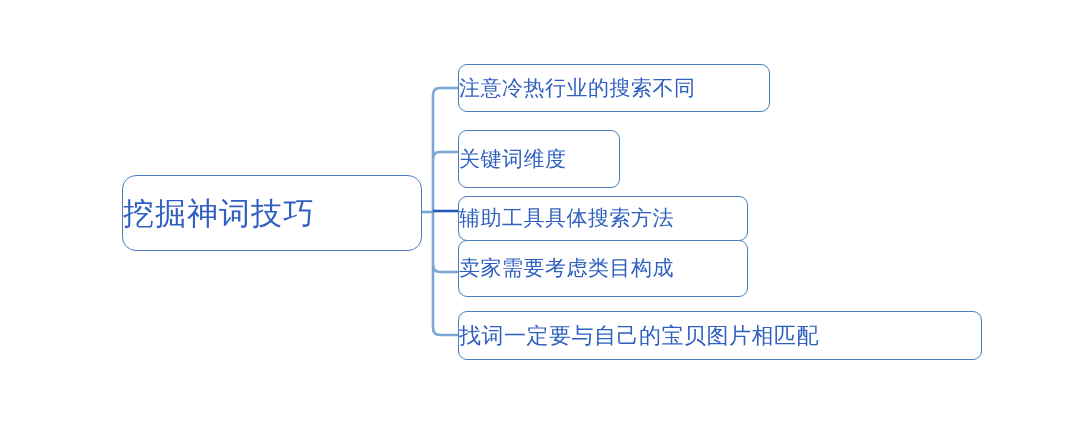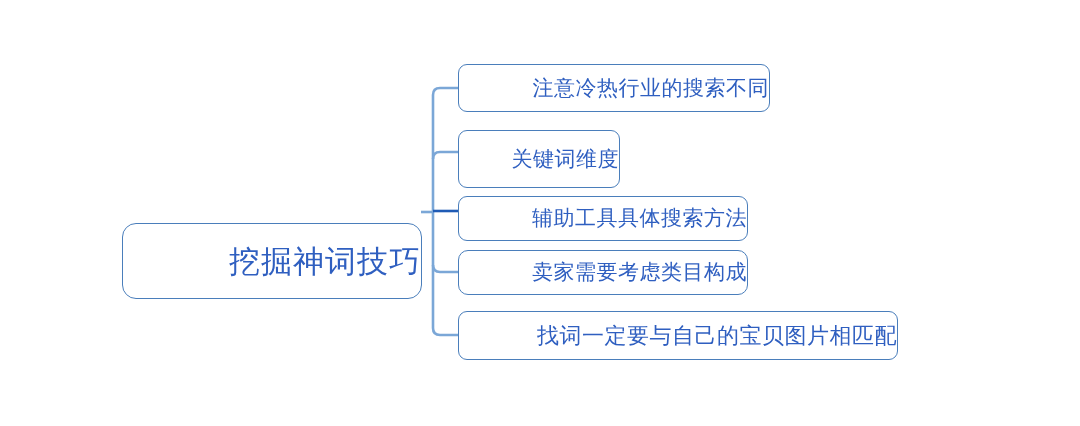--- a/index.html
+++ b/index.html
@@ -28,38 +28,37 @@
     pointer-events: none;
   }
   .node {
     position: absolute;
     box-sizing: border-box;
     background: #ffffff;
     border: 1.4px solid #4a7ebb;
     border-radius: 9px;
     display: flex;
     align-items: center;
-    justify-content: flex-end;
+    justify-content: flex-start;
     white-space: nowrap;
     color: #2f5fc0;
     letter-spacing: 0.5px;
   }
   .node-label {
     display: block;
     line-height: 1;
     color: #2f5fc0;
   }
   #node-root {
     left: 122px;
     top: 175px;
     width: 300px;
     height: 76px;
     border-radius: 14px;
     border-width: 1.6px;
-    margin-top: 48px;
   }
   #node-root .node-label {
     font-size: 31px;
     letter-spacing: 1px;
   }
   #node-branch-0 {
     left: 458px;
     top: 64px;
     width: 312px;
     height: 48px;
@@ -71,29 +70,28 @@
     height: 58px;
   }
   #node-branch-2 {
     left: 458px;
     top: 196px;
     width: 290px;
     height: 45px;
   }
   #node-branch-3 {
     left: 458px;
-    top: 250px;
+    top: 240px;
     width: 290px;
-    height: 45px;
-    border-radius: 10px;
+    height: 57px;
   }
   #node-branch-4 {
     left: 458px;
     top: 311px;
-    width: 440px;
+    width: 524px;
     height: 49px;
   }
   .node-branch .node-label {
     font-size: 21px;
   }
   #node-branch-4 .node-label {
     font-size: 22px;
   }
 </style>
 </head>

